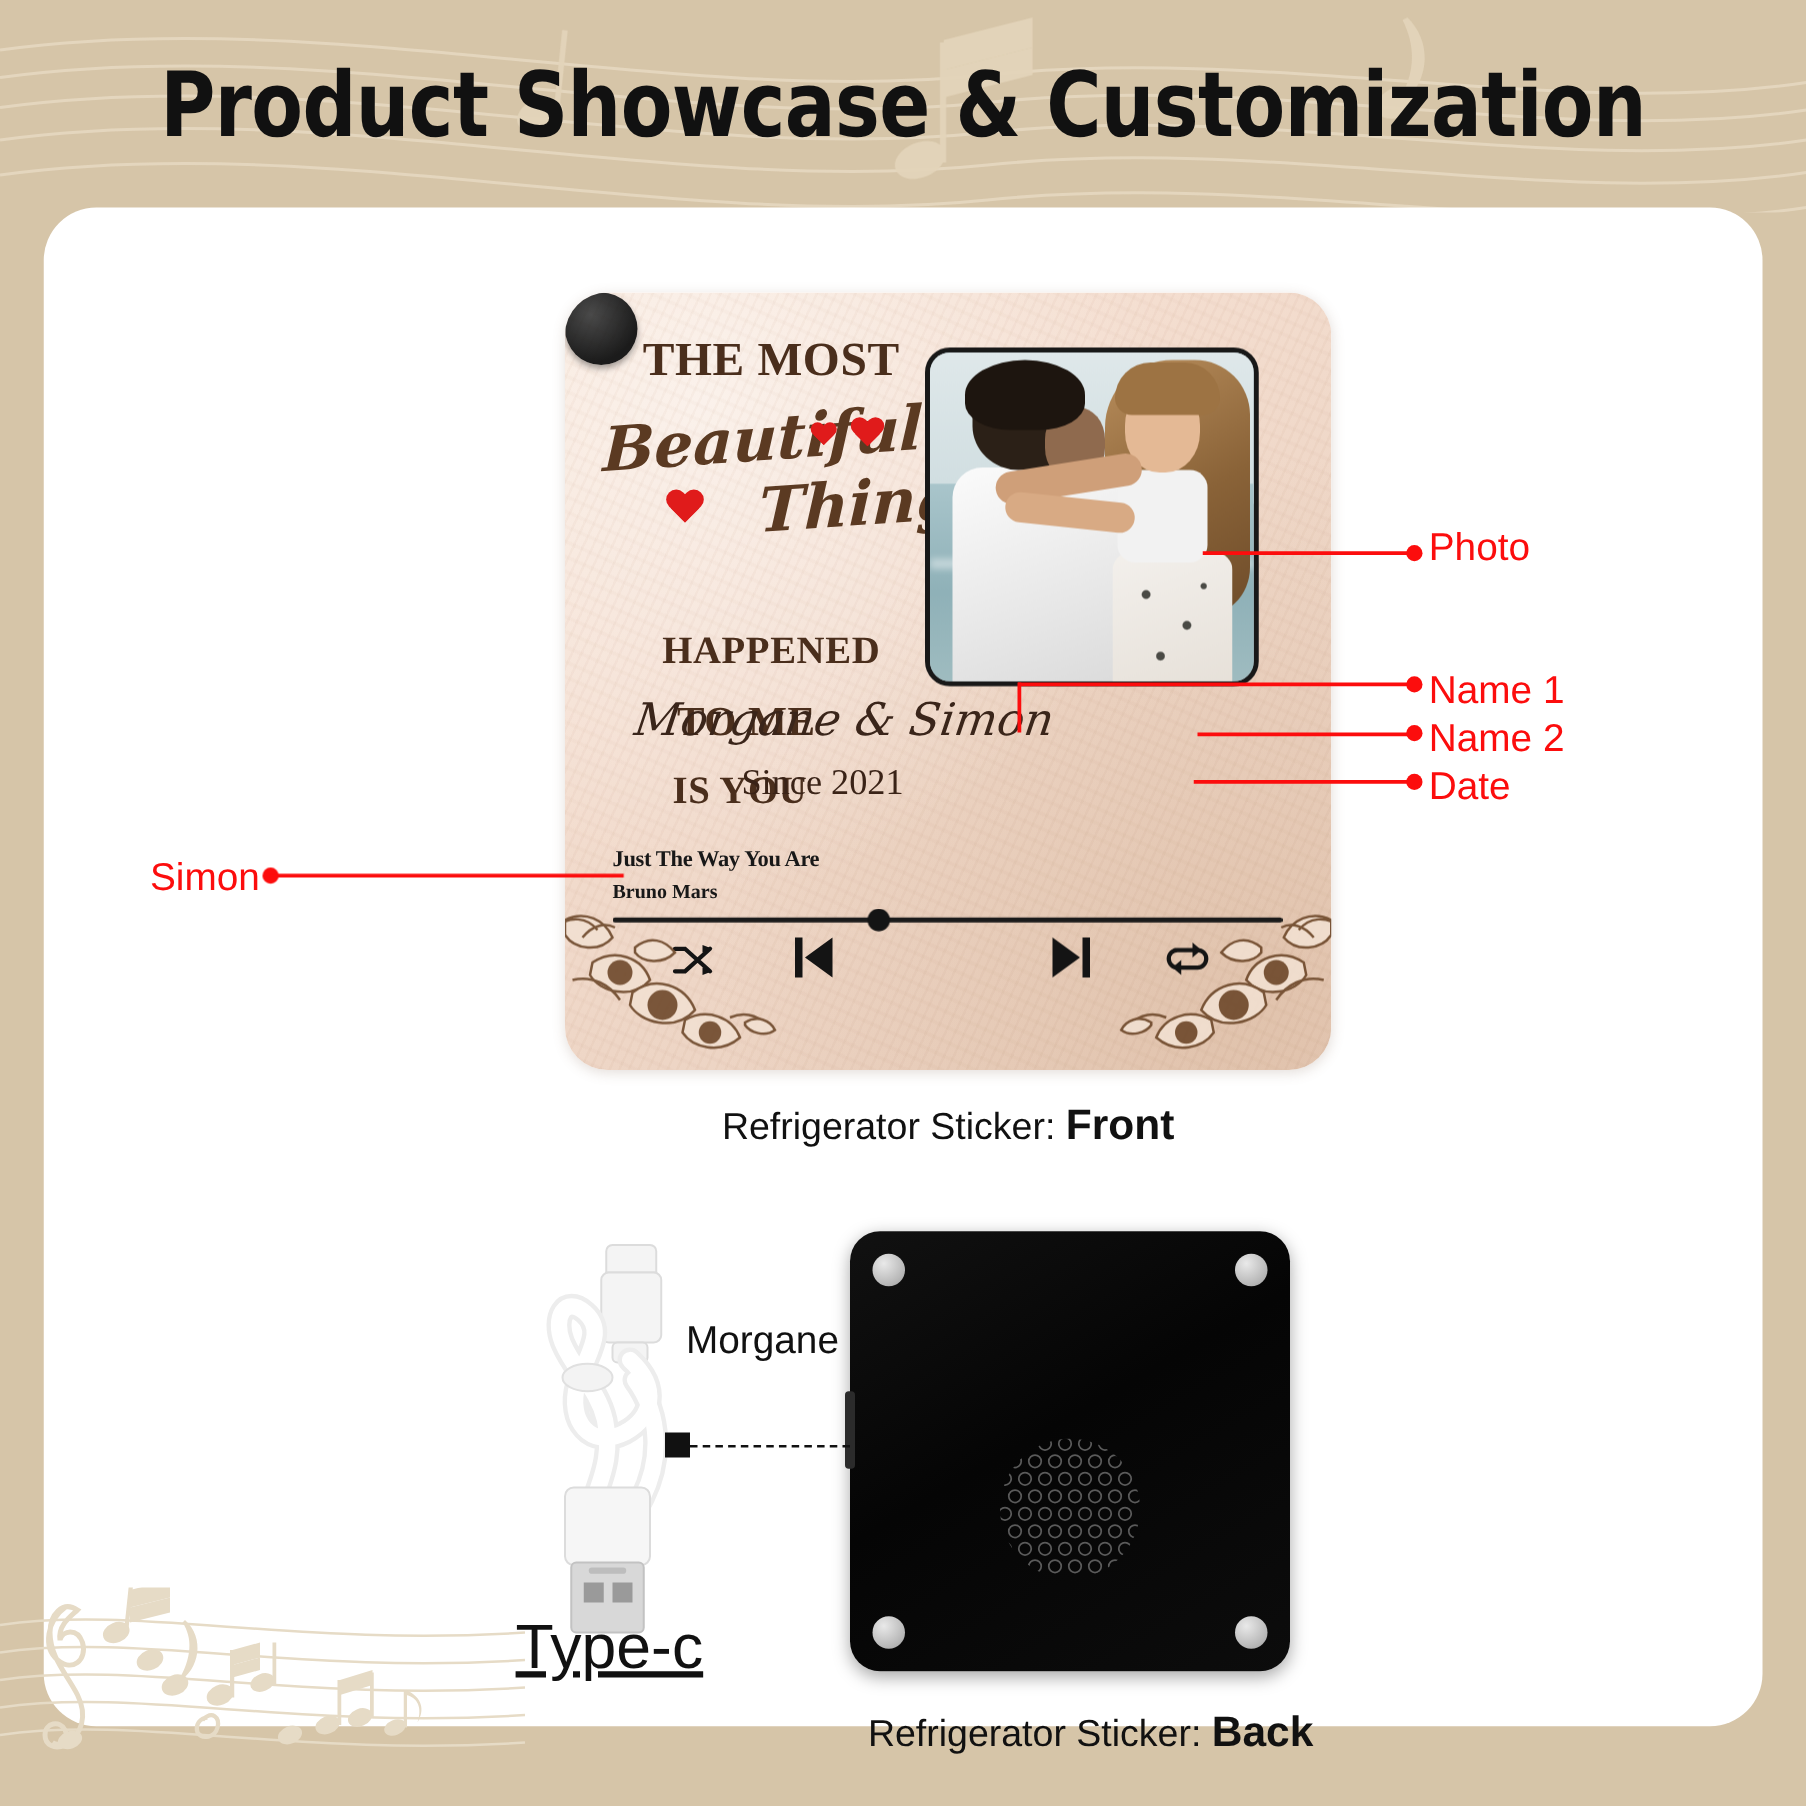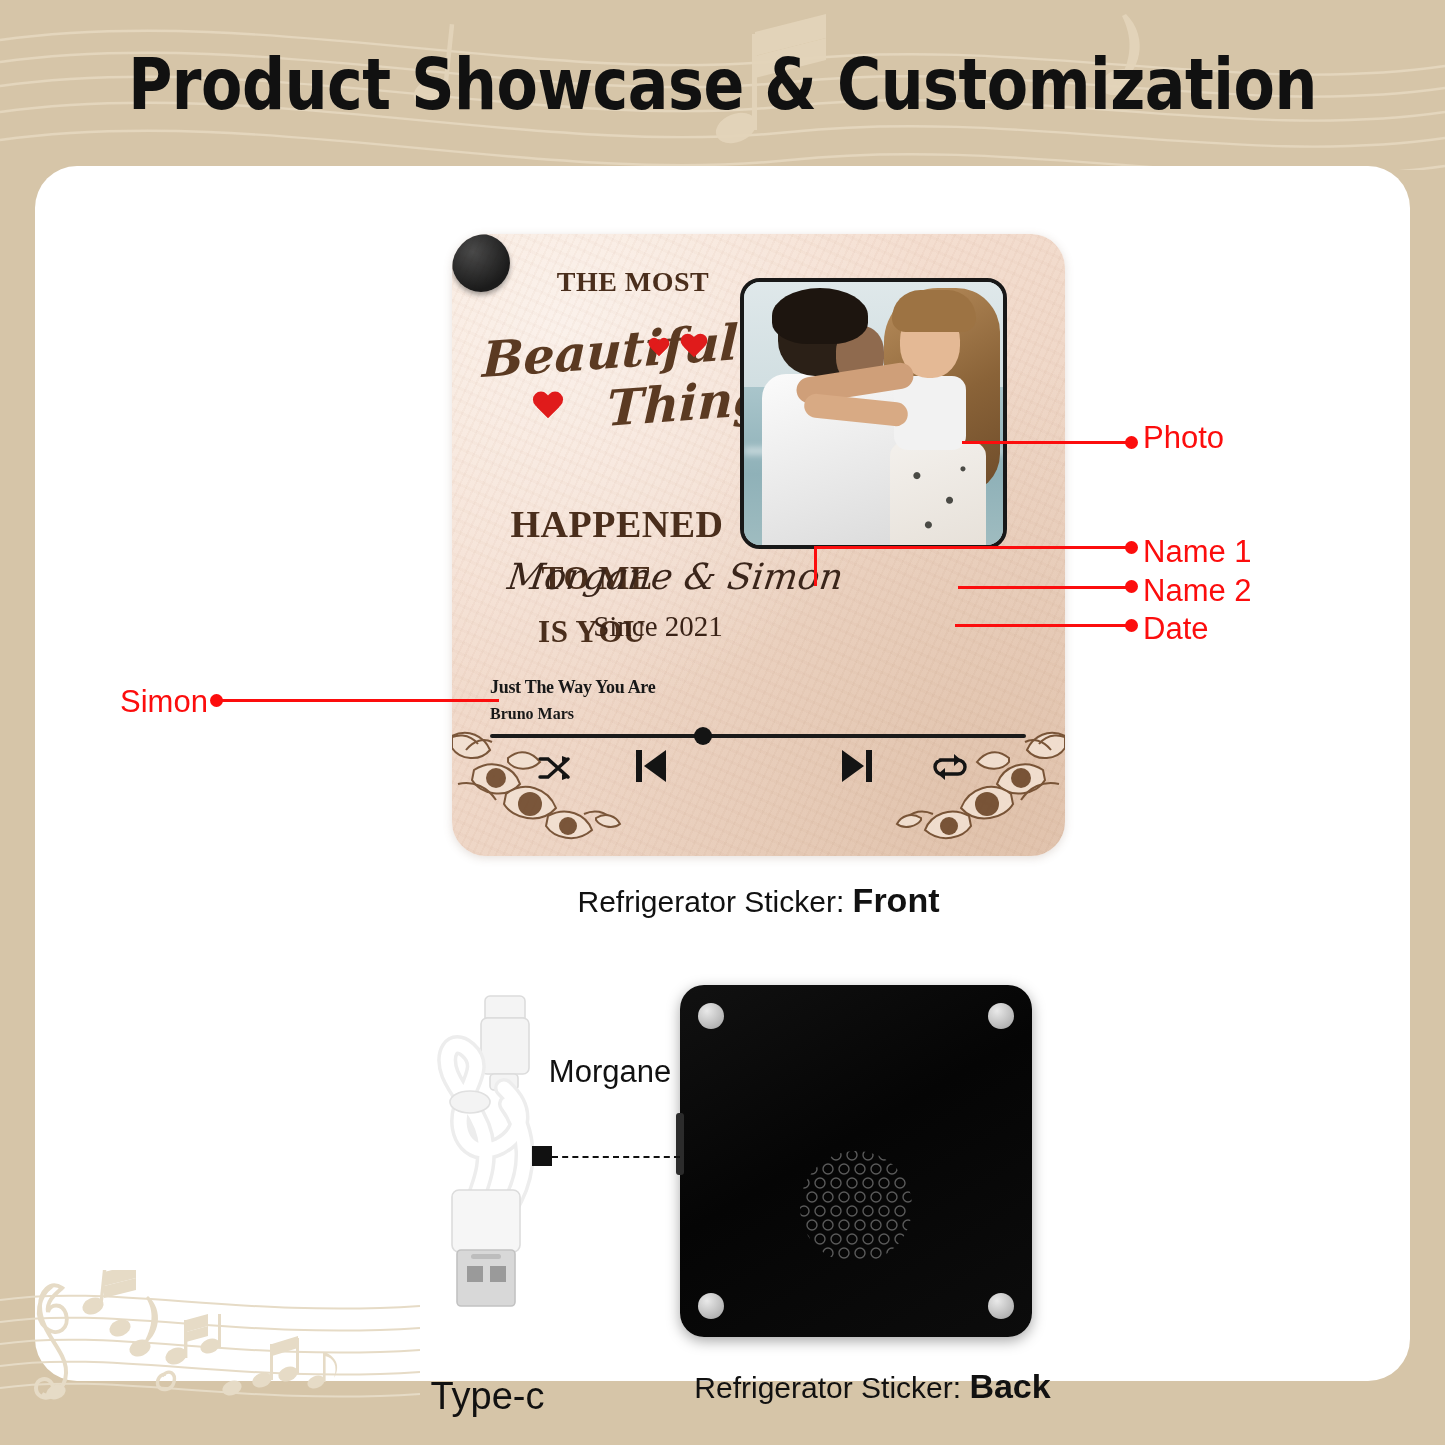--- a/index.html
+++ b/index.html
@@ -38,23 +38,23 @@
     background:
       repeating-linear-gradient(115deg, rgba(190,150,120,.05) 0 2px, rgba(255,255,255,0) 2px 7px),
       repeating-linear-gradient(24deg, rgba(190,150,120,.035) 0 3px, rgba(255,255,255,0) 3px 11px);
     mix-blend-mode:multiply;pointer-events:none;
   }
   .q-line{
     position:absolute;text-align:center;color:#4a2e1c;
     font-family:"Liberation Serif","DejaVu Serif",serif;
     font-weight:bold;white-space:nowrap;letter-spacing:.5px;
   }
-  .q-most{left:16px;width:330px;top:32px;font-size:28px;}
+  .q-most{left:0;width:330px;top:32px;font-size:38px;}
   .q-that{left:0;width:290px;top:210px;font-size:33px;}
-  .q-happened{left:0;width:330px;top:268px;font-size:38px;text-align:center;}
+  .q-happened{left:0;width:330px;top:268px;font-size:31px;text-align:center;}
   .q-tome{left:0;width:290px;top:326px;font-size:33px;}
   .q-isyou{left:0;width:280px;top:380px;font-size:31px;}
   .script-beautiful,.script-thing{
     position:absolute;color:#5b3a22;white-space:nowrap;
     font-family:"DejaVu Serif",serif;font-style:italic;font-weight:bold;
   }
   .script-beautiful{left:30px;top:88px;font-size:49px;transform:rotate(-4deg) skewX(-6deg);}
   .script-thing{left:155px;top:140px;font-size:49px;transform:rotate(-4deg) skewX(-6deg);}
   .heart{position:absolute;width:26px;height:24px;}
   .heart::before,.heart::after{
@@ -140,21 +140,21 @@
   .mp-repeat{left:480px;top:518px;}
   .floral{position:absolute;bottom:-6px;opacity:.92;}
   .floral-l{left:-8px;}
   .floral-r{right:-8px;transform:scaleX(-1);}
   
   .cap{position:absolute;text-align:center;white-space:nowrap;color:#111;
        font-size:30px;font-weight:300;}
   .cap b{font-weight:bold;font-size:34px;}
   .cap-front{left:452px;top:881px;width:613px;}
   .cap-back{left:680px;top:1367px;width:385px;}
-  .cap-typec{left:380px;top:1375px;width:215px;font-size:38px;}
+  .cap-typec{left:380px;top:1288px;width:215px;font-size:50px;text-decoration:underline;}
   
   .back-panel{
     position:absolute;left:680px;top:985px;width:352px;height:352px;border-radius:24px;
     background:linear-gradient(150deg,#111 0%,#050505 45%,#0c0c0c 100%);
     box-shadow:0 4px 14px rgba(0,0,0,.35);
   }
   .screw{position:absolute;width:26px;height:26px;border-radius:50%;
     background:radial-gradient(circle at 35% 30%,#e9e9e9,#b6b6b6 70%,#9a9a9a);}
   .sc-tl{left:18px;top:18px;} .sc-tr{right:18px;top:18px;}
   .sc-bl{left:18px;bottom:18px;} .sc-br{right:18px;bottom:18px;}

